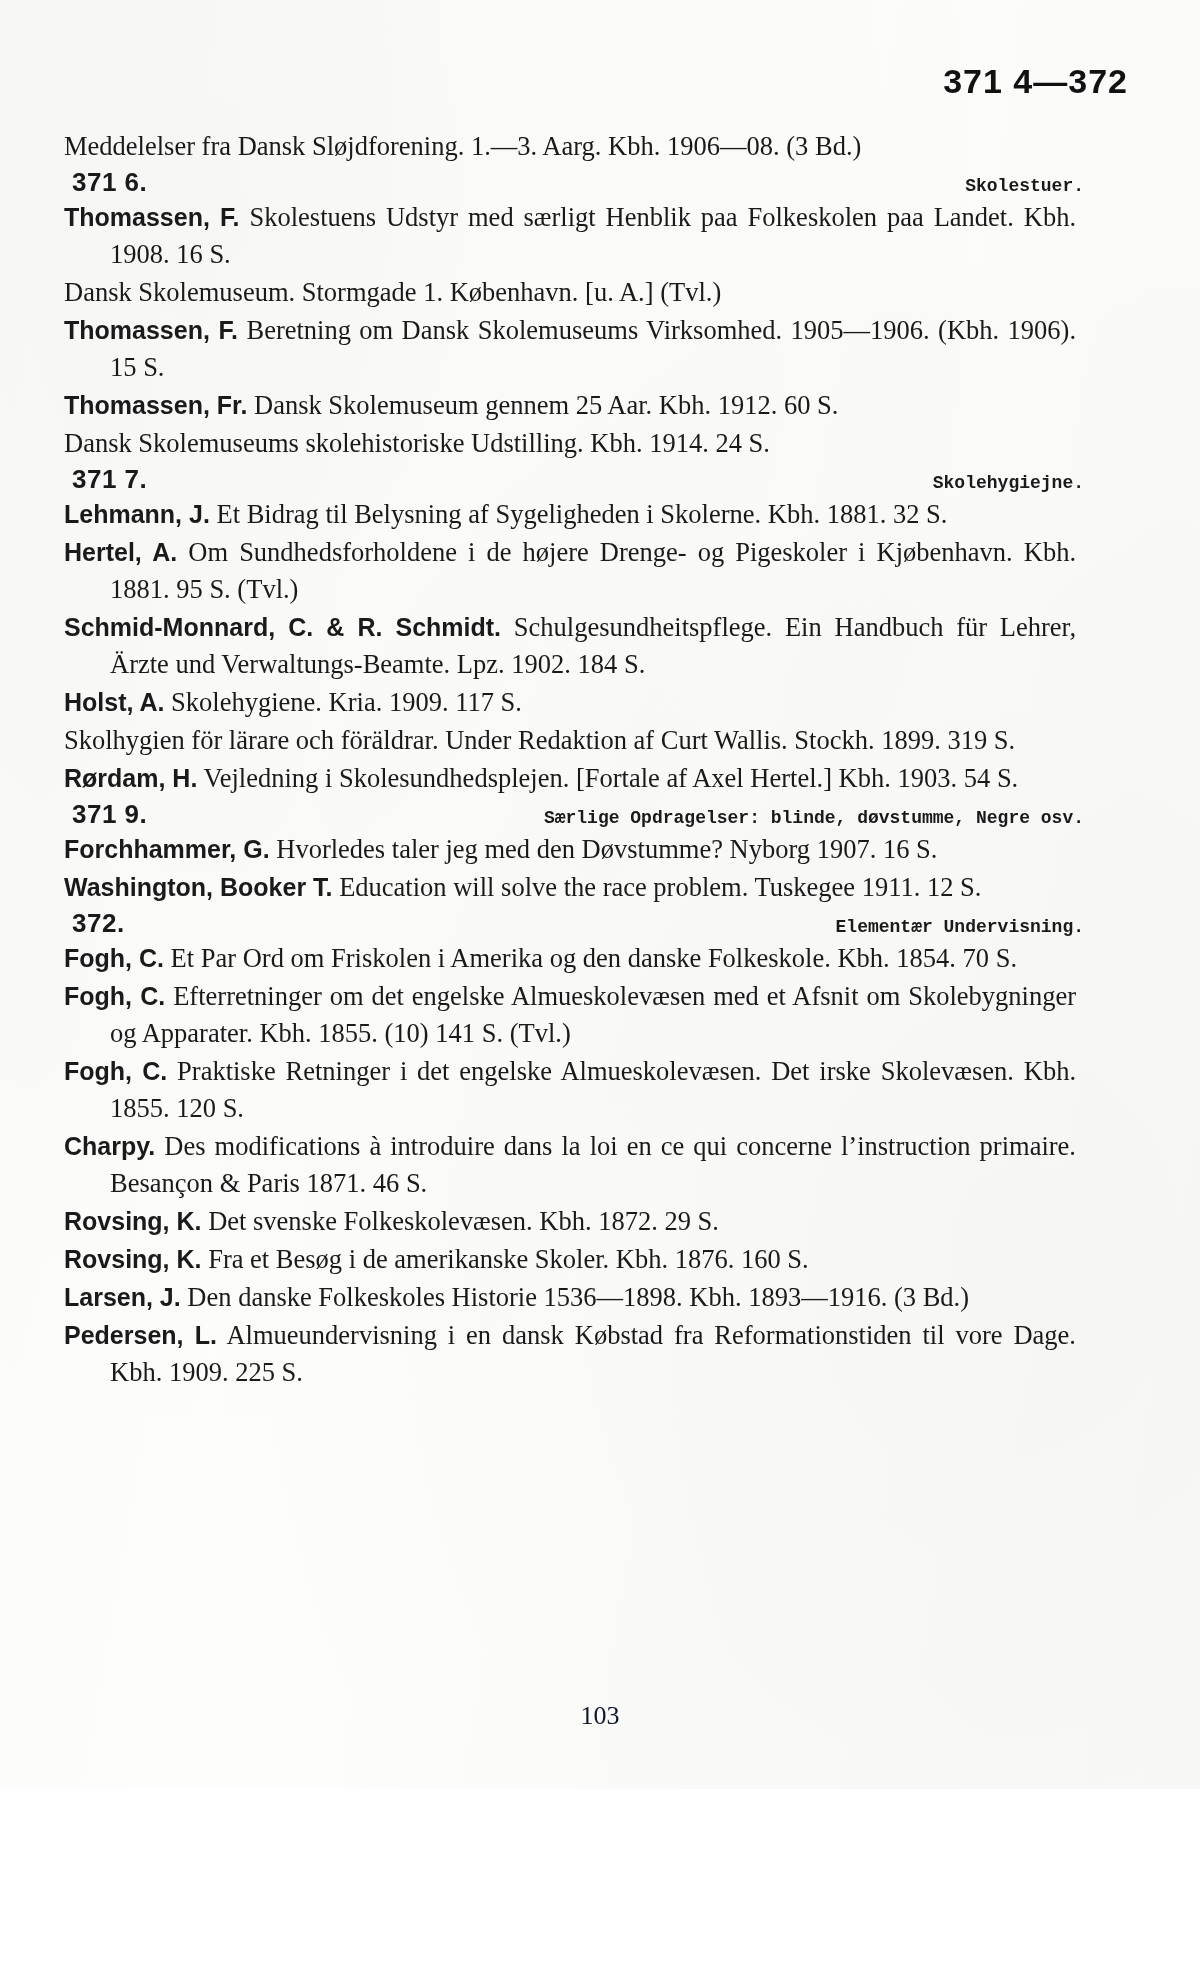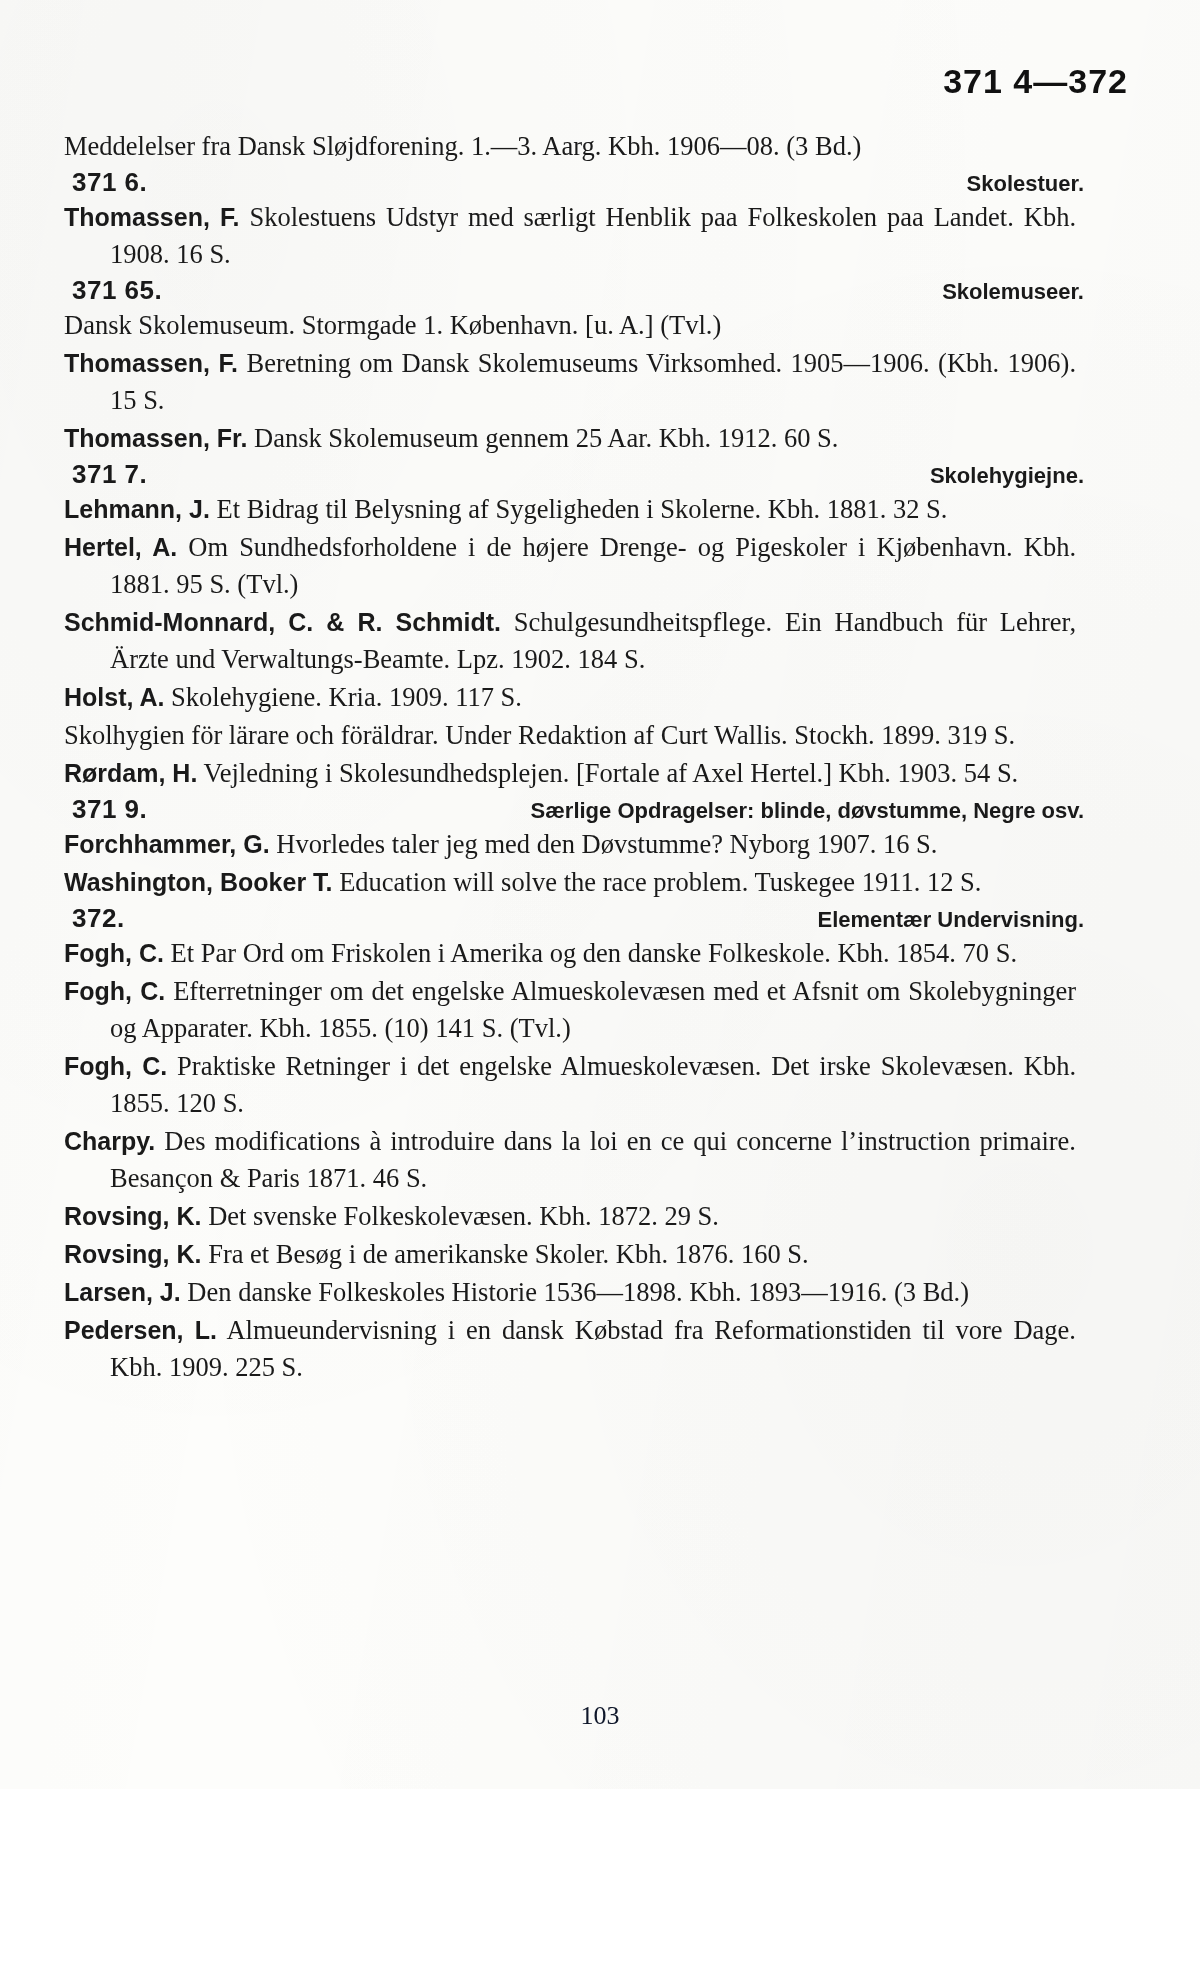--- a/index.html
+++ b/index.html
@@ -74,23 +74,23 @@
     font-size: 26px;
     letter-spacing: 0.5px;
   }
   .heading-row {
     display: flex;
     justify-content: space-between;
     align-items: baseline;
     margin: 2px 0 1px 8px;
   }
   .heading-title {
-    font-family: Liberation Sans, sans-serif;
+    font-family: Liberation Mono, monospace;
     font-weight: bold;
-    font-size: 22px;
+    font-size: 18px;
   }
   .plain {
     font-family: "Liberation Serif", serif;
   }
   .folio {
     position: absolute;
     bottom: 58px;
     left: 0;
     width: 1200px;
     text-align: center;
@@ -106,27 +106,24 @@
 
   <div class="running-head">371 4—372</div>
 
   <div class="content" id="content">
       <p class="entry"><span class="plain">Meddelelser fra Dansk Sløjdforening. 1.—3. Aarg. Kbh. 1906—08. (3 Bd.)</span></p>
       <div class="heading-row">
         <span class="classnum">371 6.</span>
         <span class="heading-title">Skolestuer.</span>
       </div>
       <p class="entry"><span class="author">Thomassen, F.</span> <span class="plain">Skolestuens Udstyr med særligt Henblik paa Folkeskolen paa Landet. Kbh. 1908. 16 S.</span></p>
-      <div class="heading-row">
-        <span class="classnum">371 65.</span>
-        <span class="heading-title">Skolemuseer.</span>
-      </div>
       <p class="entry"><span class="plain">Dansk Skolemuseum. Stormgade 1. København. [u. A.] (Tvl.)</span></p>
       <p class="entry"><span class="author">Thomassen, F.</span> <span class="plain">Beretning om Dansk Skolemuseums Virksomhed. 1905—1906. (Kbh. 1906). 15 S.</span></p>
       <p class="entry"><span class="author">Thomassen, Fr.</span> <span class="plain">Dansk Skolemuseum gennem 25 Aar. Kbh. 1912. 60 S.</span></p>
+      <p class="entry"><span class="plain">Dansk Skolemuseums skolehistoriske Udstilling. Kbh. 1914. 24 S.</span></p>
       <div class="heading-row">
         <span class="classnum">371 7.</span>
         <span class="heading-title">Skolehygiejne.</span>
       </div>
       <p class="entry"><span class="author">Lehmann, J.</span> <span class="plain">Et Bidrag til Belysning af Sygeligheden i Skolerne. Kbh. 1881. 32 S.</span></p>
       <p class="entry"><span class="author">Hertel, A.</span> <span class="plain">Om Sundhedsforholdene i de højere Drenge- og Pigeskoler i Kjøbenhavn. Kbh. 1881. 95 S. (Tvl.)</span></p>
       <p class="entry"><span class="author">Schmid-Monnard, C. &amp; R. Schmidt.</span> <span class="plain">Schulgesundheitspflege. Ein Handbuch für Lehrer, Ärzte und Verwaltungs-Beamte. Lpz. 1902. 184 S.</span></p>
       <p class="entry"><span class="author">Holst, A.</span> <span class="plain">Skolehygiene. Kria. 1909. 117 S.</span></p>
       <p class="entry"><span class="plain">Skolhygien för lärare och föräldrar. Under Redaktion af Curt Wallis. Stockh. 1899. 319 S.</span></p>
       <p class="entry"><span class="author">Rørdam, H.</span> <span class="plain">Vejledning i Skolesundhedsplejen. [Fortale af Axel Hertel.] Kbh. 1903. 54 S.</span></p>

